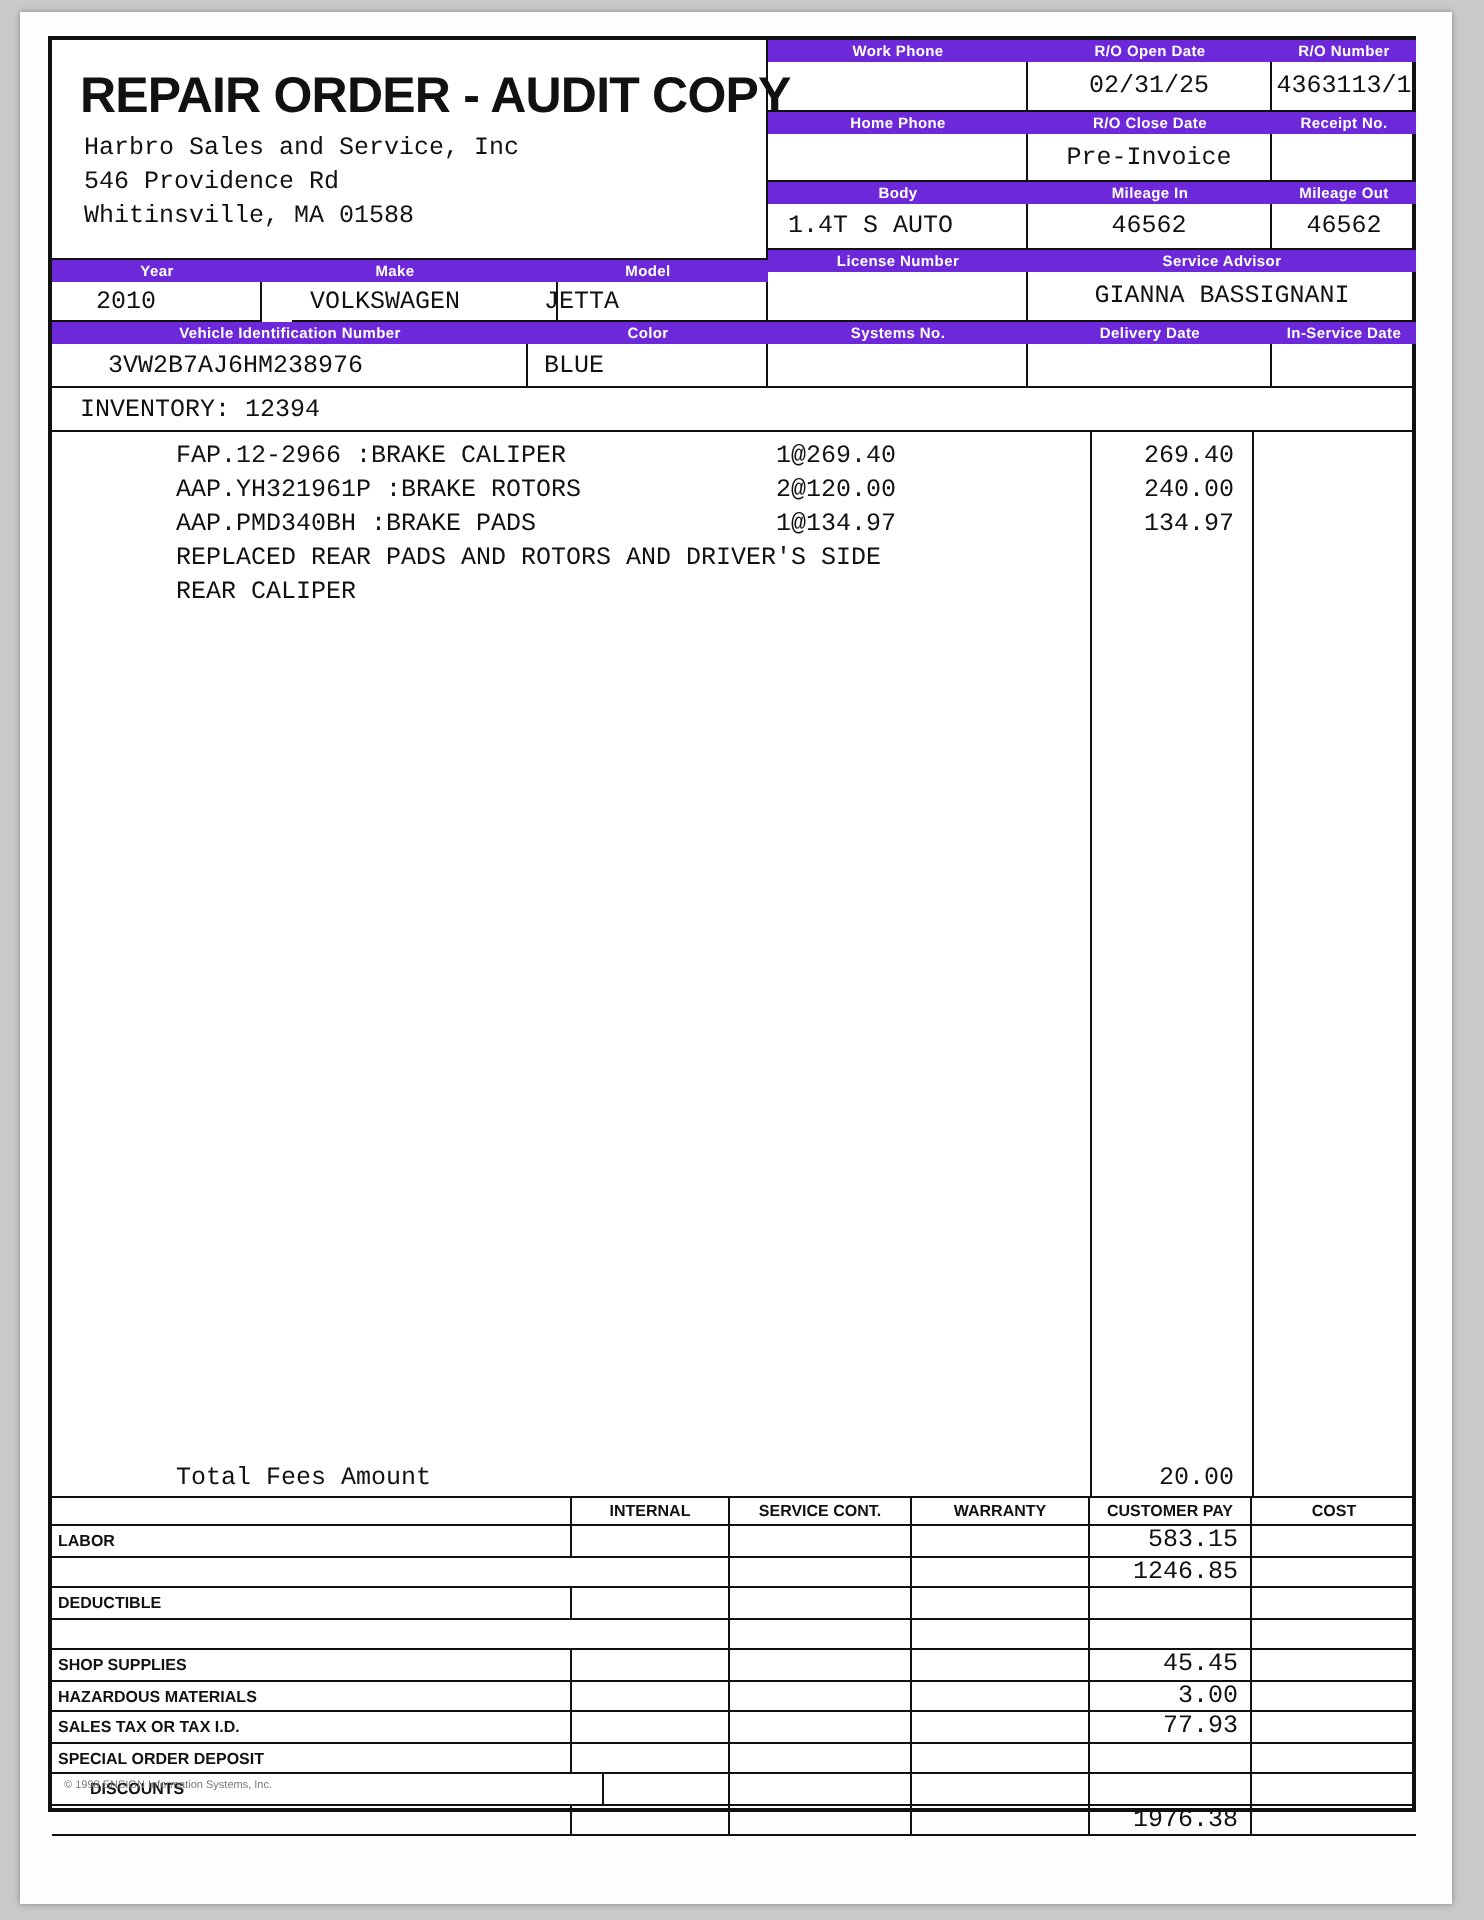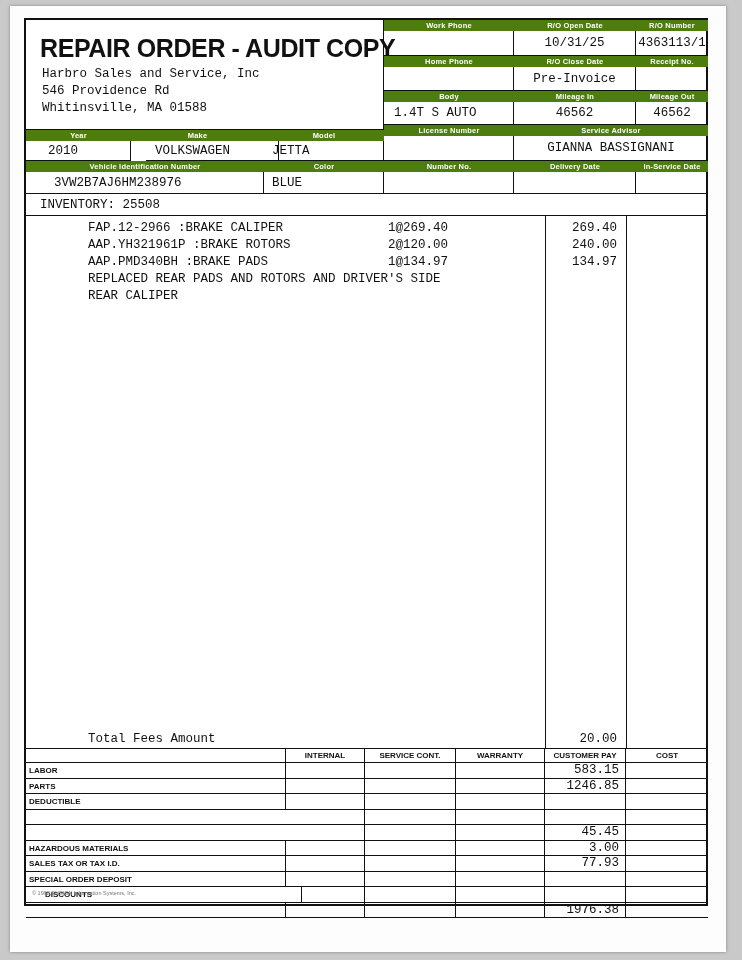--- a/index.html
+++ b/index.html
@@ -34,21 +34,21 @@
     height: 888px;
     border: 2px solid #111;
     box-sizing: border-box;
     background: #fff;
   }
   .hdrlabel {
     font-family: "Liberation Sans", sans-serif;
     font-size: 7.5px;
     font-weight: bold;
     color: #fff;
-    background: #4d7c0f;
+    background: #6d28d9;
     text-align: center;
     line-height: 11px;
     height: 11px;
     letter-spacing: 0.2px;
     overflow: hidden;
     white-space: nowrap;
   }
   .cell {
     position: absolute;
     box-sizing: border-box;
@@ -147,21 +147,21 @@
         <div class="hdrlabel">R/O Open Date</div>
       </div>
       <div class="cell" style="left:610px; top:0px; width:72px; height:11px;">
         <div class="hdrlabel">R/O Number</div>
       </div>
 
       <div class="cell bb br" style="left:358px; top:11px; width:130px; height:25px;">
         <div class="val center" style="margin-top:3px;"></div>
       </div>
       <div class="cell bb br" style="left:488px; top:11px; width:122px; height:25px;">
-        <div class="val center" style="margin-top:3px;">10/31/25</div>
+        <div class="val center" style="margin-top:3px;">02/31/25</div>
       </div>
       <div class="cell bb" style="left:610px; top:11px; width:72px; height:25px;">
         <div class="val center" style="margin-top:3px;">4363113/1</div>
       </div>
 
       <div class="cell" style="left:358px; top:36px; width:130px; height:11px;">
         <div class="hdrlabel">Home Phone</div>
       </div>
       <div class="cell" style="left:488px; top:36px; width:122px; height:11px;">
         <div class="hdrlabel">R/O Close Date</div>
@@ -208,21 +208,21 @@
       </div>
 
       <div class="cell bb br" style="left:358px; top:116px; width:130px; height:25px;">
         <div class="val center" style="margin-top:3px;"></div>
       </div>
       <div class="cell bb" style="left:488px; top:116px; width:194px; height:25px;">
         <div class="val center" style="margin-top:3px;">GIANNA BASSIGNANI</div>
       </div>
 
       <div class="cell" style="left:358px; top:141px; width:130px; height:11px;">
-        <div class="hdrlabel">Number No.</div>
+        <div class="hdrlabel">Systems No.</div>
       </div>
       <div class="cell" style="left:488px; top:141px; width:122px; height:11px;">
         <div class="hdrlabel">Delivery Date</div>
       </div>
       <div class="cell" style="left:610px; top:141px; width:72px; height:11px;">
         <div class="hdrlabel">In-Service Date</div>
       </div>
 
       <div class="cell bb br" style="left:358px; top:152px; width:130px; height:22px;">
         <div class="val center" style="margin-top:2px;"></div>
@@ -262,21 +262,21 @@
       </div>
 
       <div class="cell bb br" style="left:0px; top:152px; width:238px; height:22px;">
         <div class="val" style="margin-top:2px; padding-left:28px;">3VW2B7AJ6HM238976</div>
       </div>
       <div class="cell bb br" style="left:238px; top:152px; width:120px; height:22px;">
         <div class="val" style="margin-top:2px; padding-left:8px;">BLUE</div>
       </div>
 
       <div class="cell bb" style="left:0px; top:174px; width:682px; height:22px;">
-        <div class="val" style="margin-top:2px; padding-left:14px;">INVENTORY: 25508</div>
+        <div class="val" style="margin-top:2px; padding-left:14px;">INVENTORY: 12394</div>
       </div>
 
       <div class="cell" style="left:519px; top:196px; width:1px; height:532px; background:#111;"></div>
       <div class="cell" style="left:600px; top:196px; width:1px; height:532px; background:#111;"></div>
 
       <div class="lineitems" style="position:absolute; left:62px; top:200px; width:450px;">FAP.12-2966 :BRAKE CALIPER              1@269.40
 AAP.YH321961P :BRAKE ROTORS             2@120.00
 AAP.PMD340BH :BRAKE PADS                1@134.97
 REPLACED REAR PADS AND ROTORS AND DRIVER'S SIDE
 REAR CALIPER</div>
@@ -322,23 +322,20 @@
               <div class="totnum"></div>
             </div>
             <div class="cell br" style="left: 519px; top: 0px; width: 81px; height: 15.5px;">
               <div class="totnum">583.15</div>
             </div>
             <div class="cell" style="left: 600px; top: 0px; width: 82px; height: 15.5px;">
               <div class="totnum"></div>
             </div>
           </div>
           <div class="cell bb" style="left: 0px; top: 758.5px; width: 682px; height: 15.5px;">
-            <div class="cell br" style="left: 0px; top: 0px; width: 260px; height: 15.5px;">
-              <div class="totbl">PARTS</div>
-            </div>
             <div class="cell br" style="left: 260px; top: 0px; width: 79px; height: 15.5px;">
               <div class="totnum"></div>
             </div>
             <div class="cell br" style="left: 339px; top: 0px; width: 91px; height: 15.5px;">
               <div class="totnum"></div>
             </div>
             <div class="cell br" style="left: 430px; top: 0px; width: 89px; height: 15.5px;">
               <div class="totnum"></div>
             </div>
             <div class="cell br" style="left: 519px; top: 0px; width: 81px; height: 15.5px;">
@@ -379,20 +376,23 @@
               <div class="totnum"></div>
             </div>
             <div class="cell br" style="left: 519px; top: 0px; width: 81px; height: 15.5px;">
               <div class="totnum"></div>
             </div>
             <div class="cell" style="left: 600px; top: 0px; width: 82px; height: 15.5px;">
               <div class="totnum"></div>
             </div>
           </div>
           <div class="cell bb" style="left: 0px; top: 805px; width: 682px; height: 15.5px;">
+            <div class="cell br" style="left: 0px; top: 0px; width: 260px; height: 15.5px;">
+              <div class="totbl">SHOP SUPPLIES</div>
+            </div>
             <div class="cell br" style="left: 260px; top: 0px; width: 79px; height: 15.5px;">
               <div class="totnum"></div>
             </div>
             <div class="cell br" style="left: 339px; top: 0px; width: 91px; height: 15.5px;">
               <div class="totnum"></div>
             </div>
             <div class="cell br" style="left: 430px; top: 0px; width: 89px; height: 15.5px;">
               <div class="totnum"></div>
             </div>
             <div class="cell br" style="left: 519px; top: 0px; width: 81px; height: 15.5px;">

